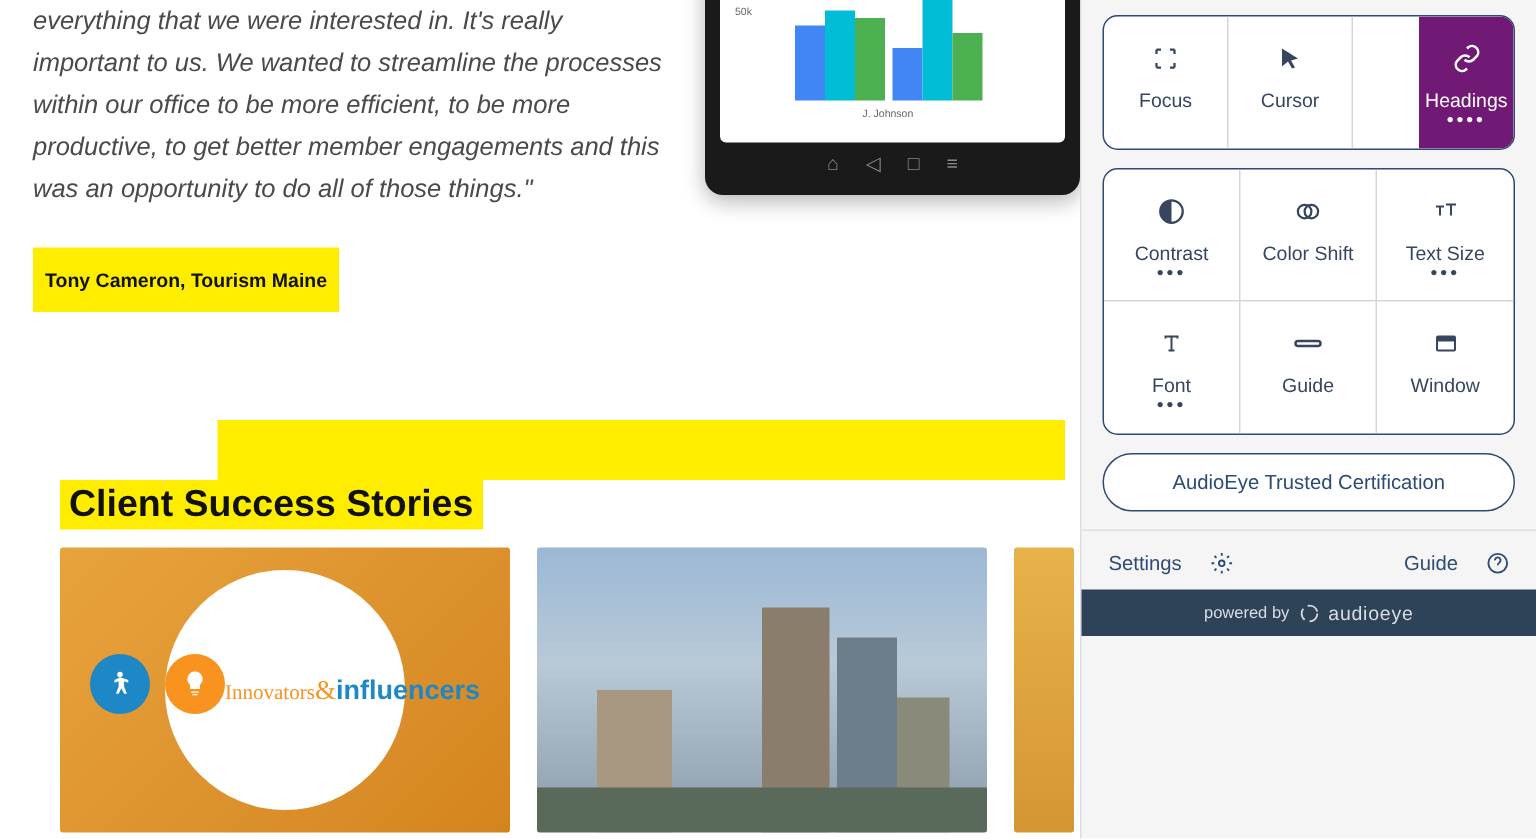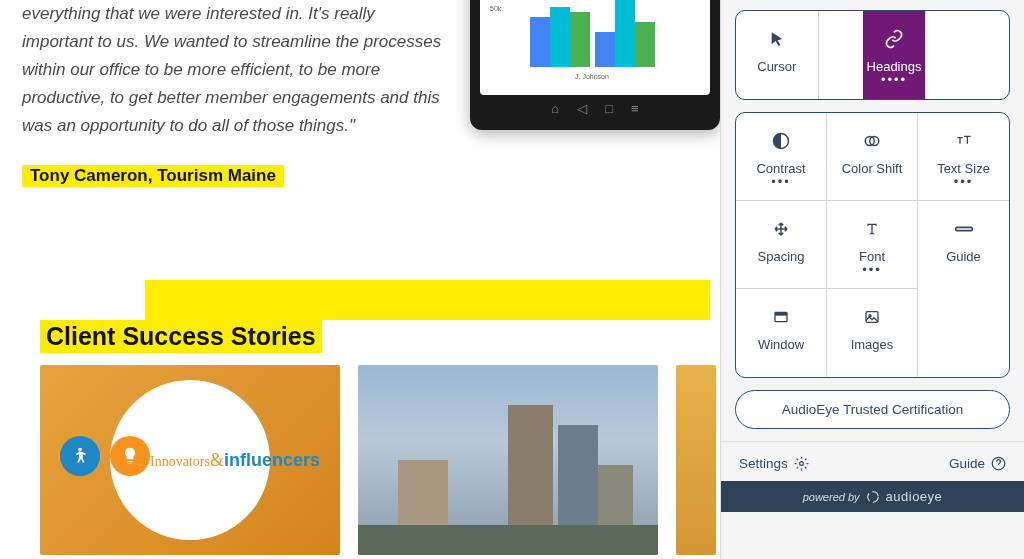--- a/index.html
+++ b/index.html
@@ -24,23 +24,23 @@
       color: #4a4a4a;
       font-size: 17px;
       line-height: 1.65;
       max-width: 420px;
       margin-bottom: 25px;
     }
     
     .author-highlight {
       background: #ffed00;
       display: inline-block;
-      padding: 1px 8px;
+      padding: 14px 8px;
       font-weight: 700;
-      font-size: 17px;
+      font-size: 13px;
       color: #111;
       margin-bottom: 50px;
     }
     
     .tablet-mock {
       position: absolute;
       right: -10px;
       top: -30px;
       width: 250px;
       height: 160px;
@@ -286,37 +286,37 @@
       justify-content: space-between;
       padding: 14px 18px 10px 18px;
       font-size: 13.5px;
       color: #2e4b73;
       border-top: 1px solid #e0e0e0;
     }
     
     .bottom-left, .bottom-right {
       display: flex;
       align-items: center;
-      gap: 6px;
+      gap: 19px;
       cursor: pointer;
     }
     
     .powered-bar {
       background: #2e4357;
       color: #d8dde4;
       font-size: 12px;
       text-align: center;
       padding: 8px 0;
       display: flex;
       align-items: center;
       justify-content: center;
       gap: 6px;
     }
     
-    .powered-by { font-style: italic; font-size: 11px; }
+    .powered-by { font-size: 11px; }
     .brand { font-weight: 400; letter-spacing: 0.5px; font-size: 13px; }
     
     svg { display: block; }
   </style>
 </head>
 <body>
 
 <div class="content-area">
 
   <p class="quote-text">everything that we were interested in. It's really important to us. We wanted to streamline the processes within our office to be more efficient, to be more productive, to get better member engagements and this was an opportunity to do all of those things."</p>
@@ -383,20 +383,29 @@
     <div class="card card3"></div>
   </div>
 </div>
 
 <div class="a11y-panel">
   <div class="panel-inner">
 
     <div class="grid-box grid-3 row1">
       <div class="grid-cell">
         <div class="cell-icon">
+          <svg width="18" height="18" viewBox="0 0 24 24" fill="none" stroke="currentColor" stroke-width="2">
+              <path d="M4 4h4M4 4v4M20 4h-4M20 4v4M4 20h4M4 20v-4M20 20h-4M20 20v-4"></path>
+            </svg>
+        </div>
+        <div class="cell-label">Focus</div>
+        <div class="dots">&nbsp;</div>
+      </div>
+      <div class="grid-cell">
+        <div class="cell-icon">
           <svg width="16" height="16" viewBox="0 0 24 24" fill="currentColor">
               <path d="M4 2l16 10-7 2 4 7-3 1-4-7-6 5z"></path>
             </svg>
         </div>
         <div class="cell-label">Cursor</div>
         <div class="dots">&nbsp;</div>
       </div>
       <div class="grid-cell active">
         <div class="cell-icon">
           <svg width="20" height="20" viewBox="0 0 24 24" fill="none" stroke="currentColor" stroke-width="2">
@@ -434,29 +443,20 @@
         <div class="cell-icon">
           <svg width="22" height="16" viewBox="0 0 24 24" fill="currentColor">
               <path d="M2 6h8v2H7v8H5V8H2V6zm10-2h10v2h-4v10h-2V6h-4V4z"></path>
             </svg>
         </div>
         <div class="cell-label">Text Size</div>
         <div class="dots">•••</div>
       </div>
       <div class="grid-cell">
         <div class="cell-icon">
-          <svg width="18" height="18" viewBox="0 0 24 24" fill="none" stroke="currentColor" stroke-width="2">
-              <path d="M12 4l-3 3m3-3l3 3m-3-3v16m0 0l-3-3m3 3l3-3M4 12l3-3m-3 3l3 3m-3-3h16m0 0l-3-3m3 3l-3 3"></path>
-            </svg>
-        </div>
-        <div class="cell-label">Spacing</div>
-        <div class="dots">&nbsp;</div>
-      </div>
-      <div class="grid-cell">
-        <div class="cell-icon">
           <svg width="16" height="18" viewBox="0 0 24 24" fill="currentColor">
               <path d="M5 4h14v3h-2V6h-4v12h2v2H9v-2h2V6H7v1H5V4z"></path>
             </svg>
         </div>
         <div class="cell-label">Font</div>
         <div class="dots">•••</div>
       </div>
 
       <div class="grid-cell">
         <div class="cell-icon">
@@ -468,31 +468,20 @@
         <div class="dots">&nbsp;</div>
       </div>
       <div class="grid-cell">
         <div class="cell-icon">
           <svg width="18" height="16" viewBox="0 0 24 24" fill="currentColor">
               <rect x="3" y="5" width="18" height="14" rx="1" fill="none" stroke="currentColor" stroke-width="2"></rect>
               <rect x="3" y="5" width="18" height="5"></rect>
             </svg>
         </div>
         <div class="cell-label">Window</div>
-        <div class="dots">&nbsp;</div>
-      </div>
-      <div class="grid-cell">
-        <div class="cell-icon">
-          <svg width="18" height="16" viewBox="0 0 24 24" fill="none" stroke="currentColor" stroke-width="2">
-              <rect x="3" y="4" width="18" height="16" rx="2"></rect>
-              <circle cx="9" cy="10" r="1.5" fill="currentColor"></circle>
-              <path d="M3 17l5-5 4 4 3-3 6 6"></path>
-            </svg>
-        </div>
-        <div class="cell-label">Images</div>
         <div class="dots">&nbsp;</div>
       </div>
     </div>
 
     <div class="cert-btn">AudioEye Trusted Certification</div>
   </div>
 
   <div class="bottom-row">
     <div class="bottom-left">
       <span>Settings</span>

